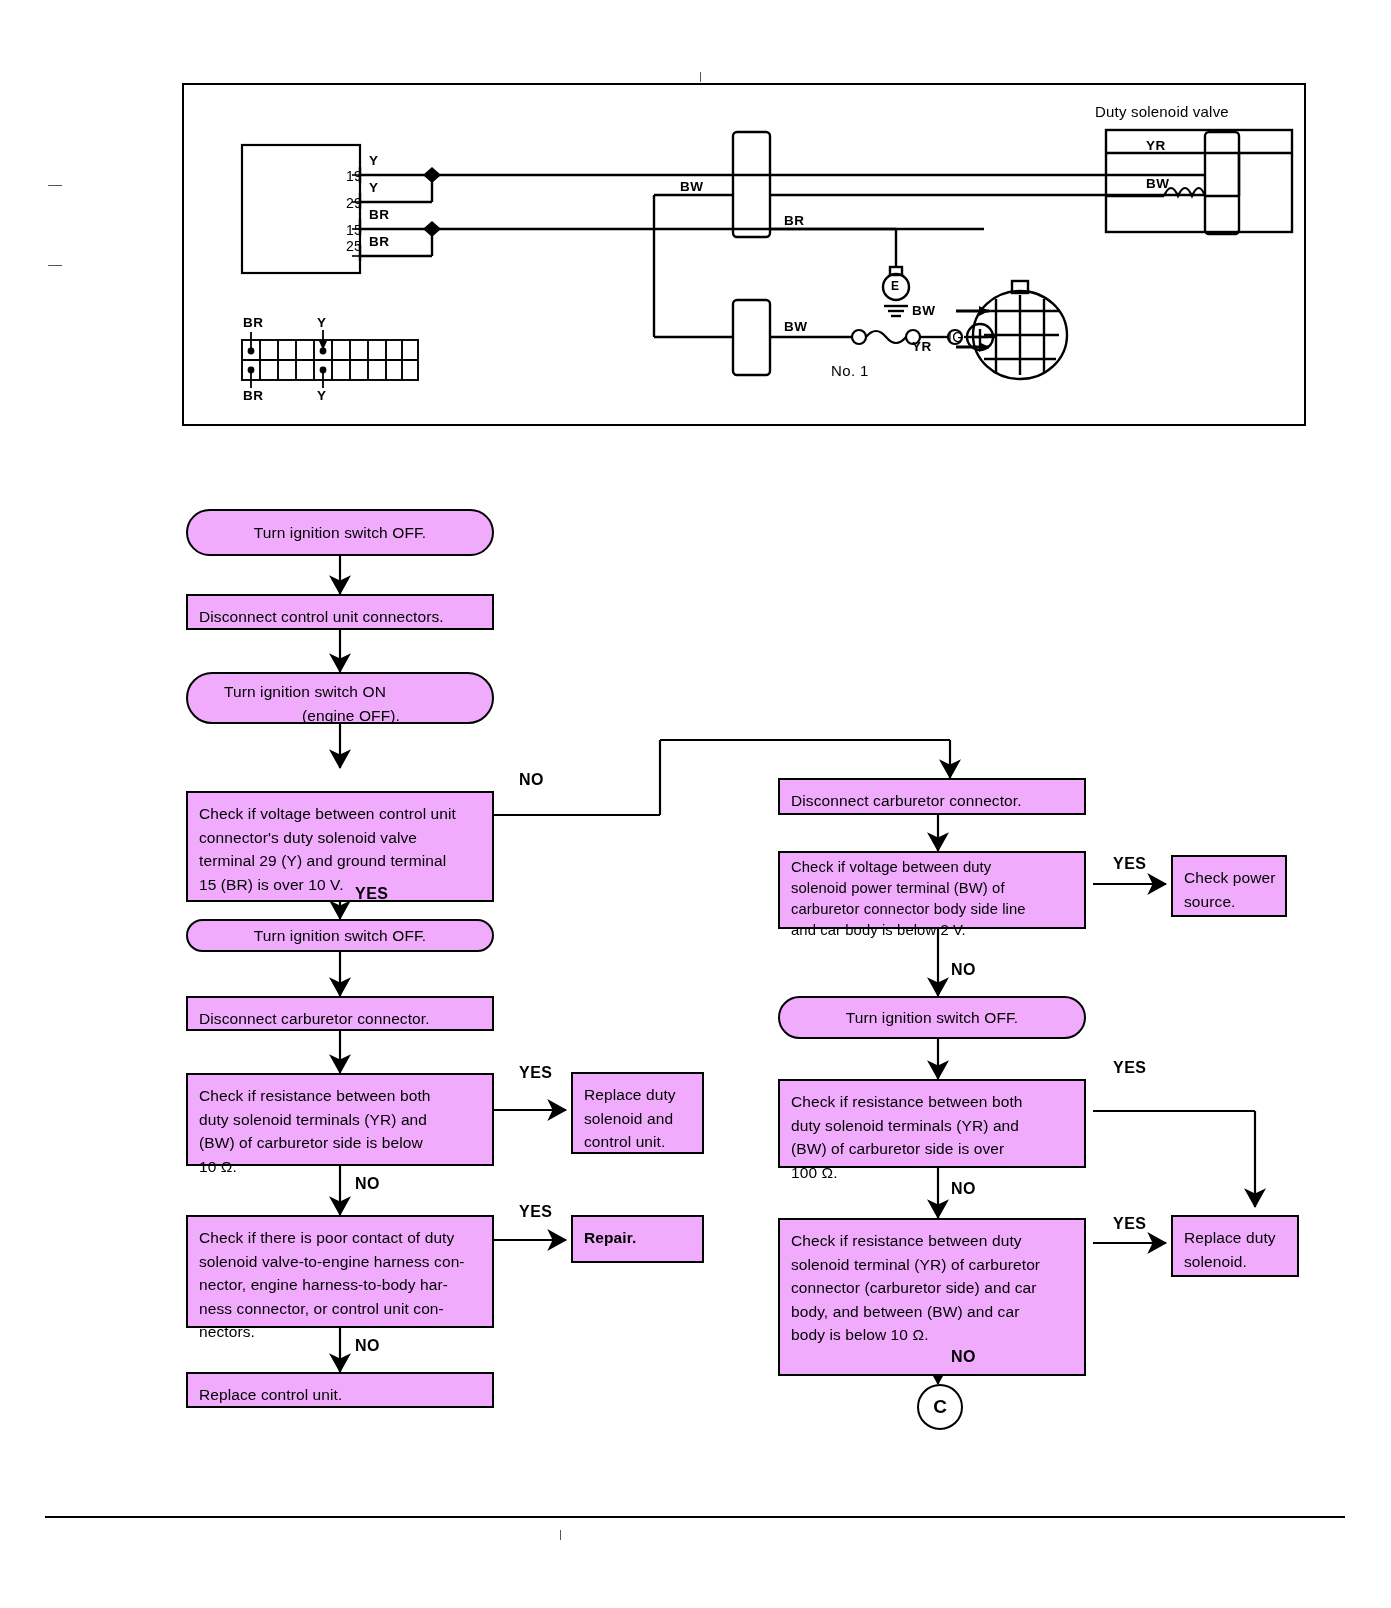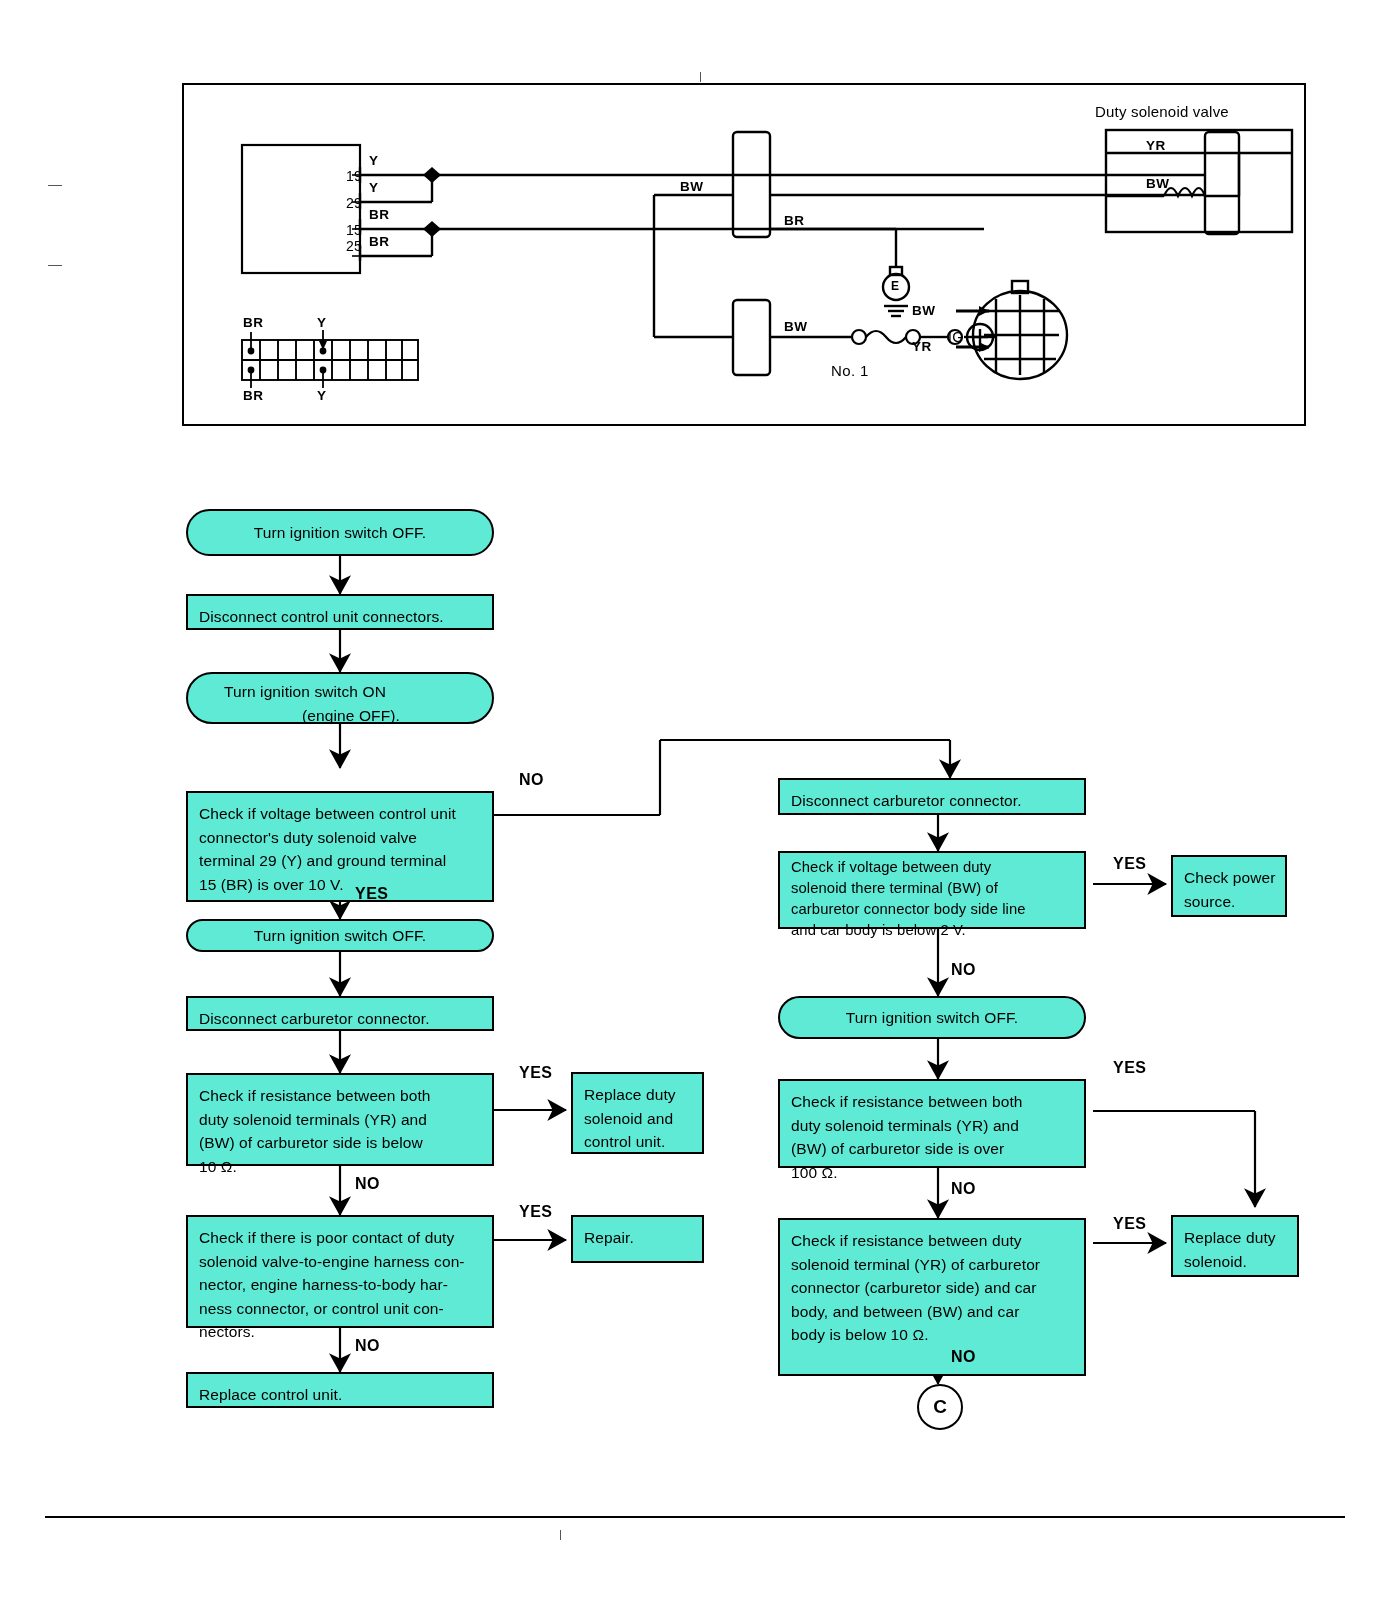--- a/index.html
+++ b/index.html
@@ -32,21 +32,21 @@
   }
   #wiring-svg { position: absolute; left: 0; top: 0; }
 
   
   #flow-svg { position: absolute; left: 0; top: 0; }
 
   .node {
     position: absolute;
     box-sizing: border-box;
     border: 2px solid #000;
-    background: #5eead4;
+    background: #f0abfc;
     font-size: 15.5px;
     line-height: 1.52;
     letter-spacing: .1px;
     padding: 9px 11px 5px 11px;
   }
   .node.oval {
     border-radius: 999px;
     text-align: center;
     display: flex;
     align-items: center;
@@ -373,31 +373,31 @@
   <div class="node" style="left:186px; top:1372px; width:308px; height:36px;">
     <span class="l">Replace control unit.</span>
   </div>
 
   <div class="node" style="left:571px; top:1072px; width:133px; height:82px;">
     <span class="l">Replace duty</span>
     <span class="l">solenoid and</span>
     <span class="l">control unit.</span>
   </div>
 
-  <div class="node" style="left:571px; top:1215px; width:133px; height:48px;">
+  <div class="node" style="left:571px; top:1215px; width:133px; height:48px;font-weight:bold;">
     <span class="l">Repair.</span>
   </div>
 
   <div class="node" style="left:778px; top:778px; width:308px; height:37px;">
     <span class="l">Disconnect carburetor connector.</span>
   </div>
 
   <div class="node" style="left:778px; top:851px; width:308px; height:78px; padding-top:4px;">
     <span class="l" style="font-size:14.8px; line-height:1.42;">Check if voltage between duty</span>
-    <span class="l" style="font-size:14.8px; line-height:1.42;">solenoid there terminal (BW) of</span>
+    <span class="l" style="font-size:14.8px; line-height:1.42;">solenoid power terminal (BW) of</span>
     <span class="l" style="font-size:14.8px; line-height:1.42;">carburetor connector body side line</span>
     <span class="l" style="font-size:14.8px; line-height:1.42;">and car body is below 2 V.</span>
   </div>
 
   <div class="node oval" style="left:778px; top:996px; width:308px; height:43px;">
     <span class="txt">Turn ignition switch OFF.</span>
   </div>
 
   <div class="node" style="left:778px; top:1079px; width:308px; height:89px;">
     <span class="l">Check if resistance between both</span>

